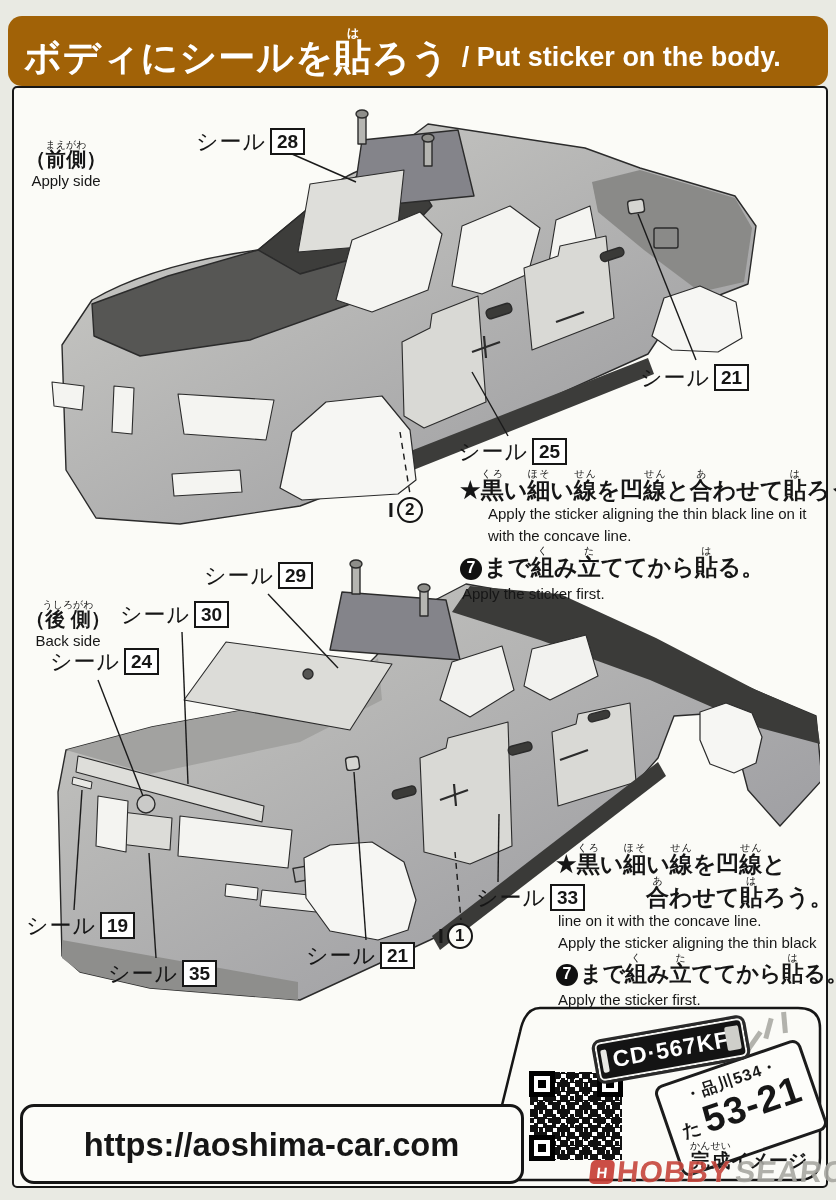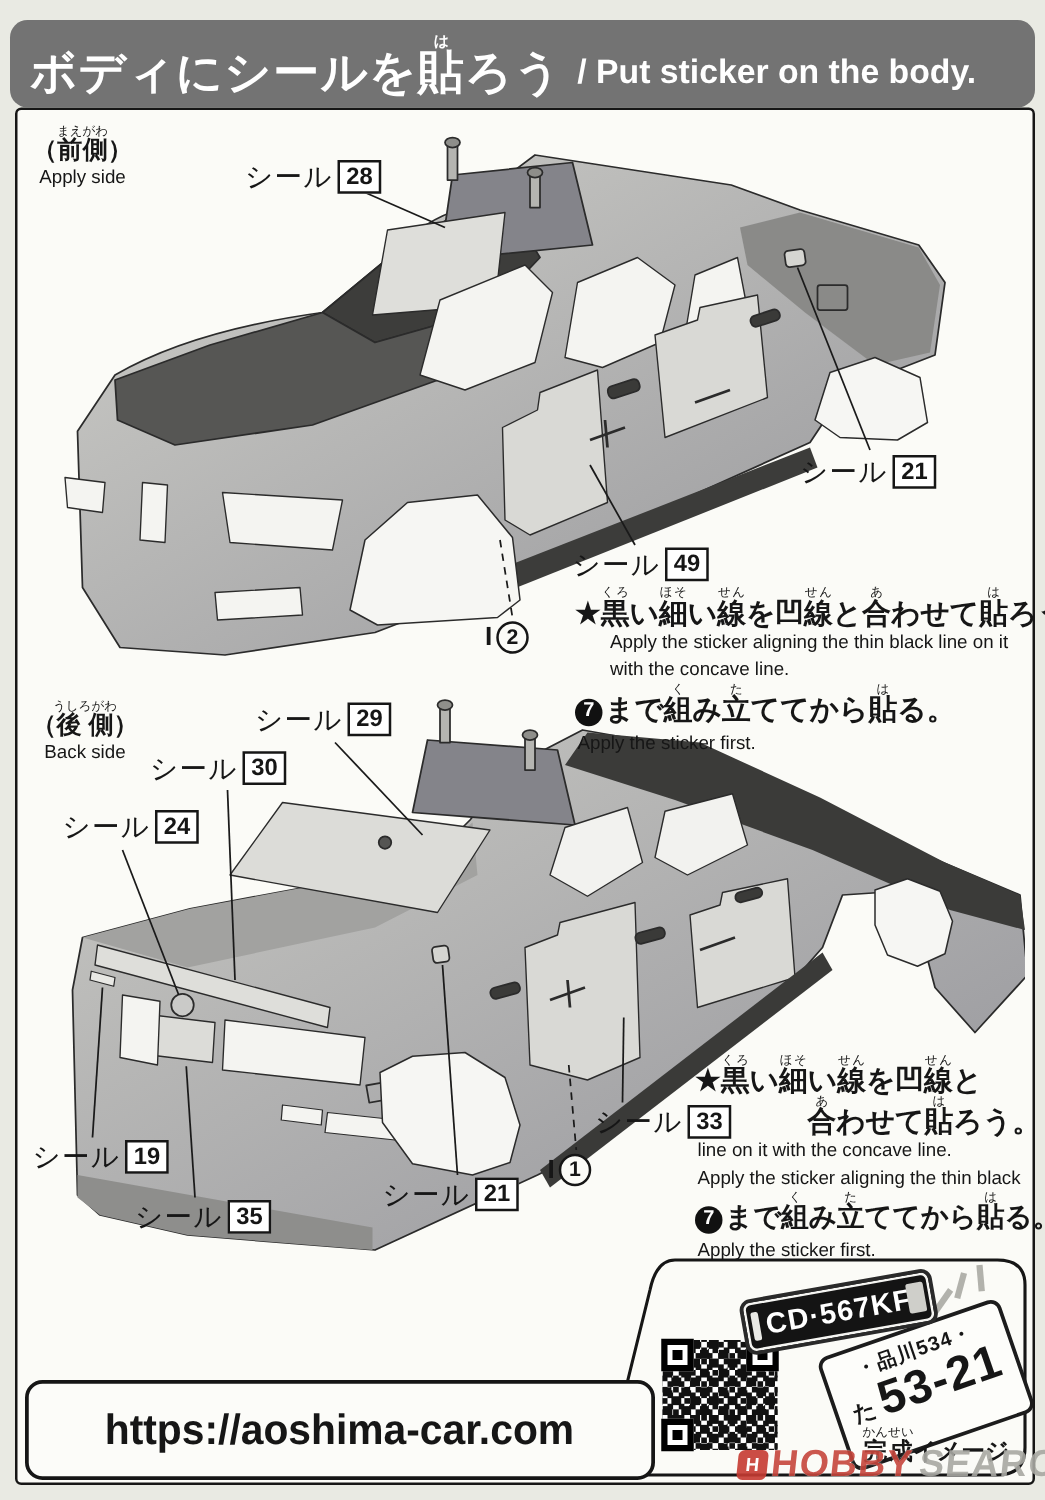--- a/index.html
+++ b/index.html
@@ -1,34 +1,34 @@
 <!DOCTYPE html>
 <html><head>
 <meta charset="utf-8">
 <style>
   * { box-sizing: border-box; margin: 0; padding: 0; }
   html,body { background:#cfcfc8; }
   body { display:flex; justify-content:center; font-family:"Liberation Sans", sans-serif; }
   .page { position:relative; width:836px; height:1200px; background:#e9eae3; color:#161616; overflow:hidden; }
 
   
-  .header { position:absolute; left:8px; top:16px; width:820px; height:70px; background:#737373;
+  .header { position:absolute; left:8px; top:16px; width:820px; height:70px; background:#a16207;
             border-radius:14px; display:flex; align-items:center; padding:0 16px; gap:12px; color:#fff; z-index:2; }
   .header-jp { font-size:37px; font-weight:bold; letter-spacing:1px; line-height:1; padding-top:10px; }
   .header-jp rt { font-size:12px; font-weight:bold; letter-spacing:0; }
   .header-en { font-size:27px; font-weight:bold; padding-top:12px; white-space:nowrap; }
 
   
   .content { position:absolute; left:12px; top:86px; width:816px; height:1102px; background:#fbfbf7;
              border:2.5px solid #161616; border-radius:5px; z-index:0; }
 
   .car-svg { position:absolute; z-index:1; }
 
   
-  .side-label { position:absolute; text-align:center; z-index:5; }
+  .side-label { position:absolute; text-align:center; z-index:5;margin-top:40px; }
   .side-jp { font-size:20px; font-weight:bold; line-height:1; }
   .side-jp rt { font-size:10px; font-weight:normal; }
   .side-en { font-size:15px; margin-top:3px; }
 
   
   .seal { position:absolute; display:flex; align-items:center; gap:4px; z-index:5; }
   .seal-word { font-size:22px; font-weight:normal; letter-spacing:1px; line-height:1; }
   .seal-num { border:2px solid #161616; background:#fff; font-size:19px; font-weight:bold;
               padding:1px 5px; line-height:21px; }
 
@@ -217,21 +217,21 @@
   <div class="seal" style="left:196px;top:128px">
     <span class="seal-word">シール</span>
     <span class="seal-num">28</span>
   </div>
   <div class="seal" style="left:640px;top:364px">
     <span class="seal-word">シール</span>
     <span class="seal-num">21</span>
   </div>
   <div class="seal" style="left:458px;top:438px">
     <span class="seal-word">シール</span>
-    <span class="seal-num">49</span>
+    <span class="seal-num">25</span>
   </div>
   <div class="marker" style="left:388px;top:497px">
     <span>I</span>
     <span class="circ">2</span>
   </div>
 
   <div class="instr" style="left:460px;top:468px;width:372px">
     <div class="instr-jp jp-line">★<ruby>黒<rt>くろ</rt></ruby>い<ruby>細<rt>ほそ</rt></ruby>い<ruby>線<rt>せん</rt></ruby>を凹<ruby>線<rt>せん</rt></ruby>と<ruby>合<rt>あ</rt></ruby>わせて<ruby>貼<rt>は</rt></ruby>ろう。</div>
     <div class="instr-en">Apply the sticker aligning the thin black line on it</div>
     <div class="instr-en">with the concave line.</div>

